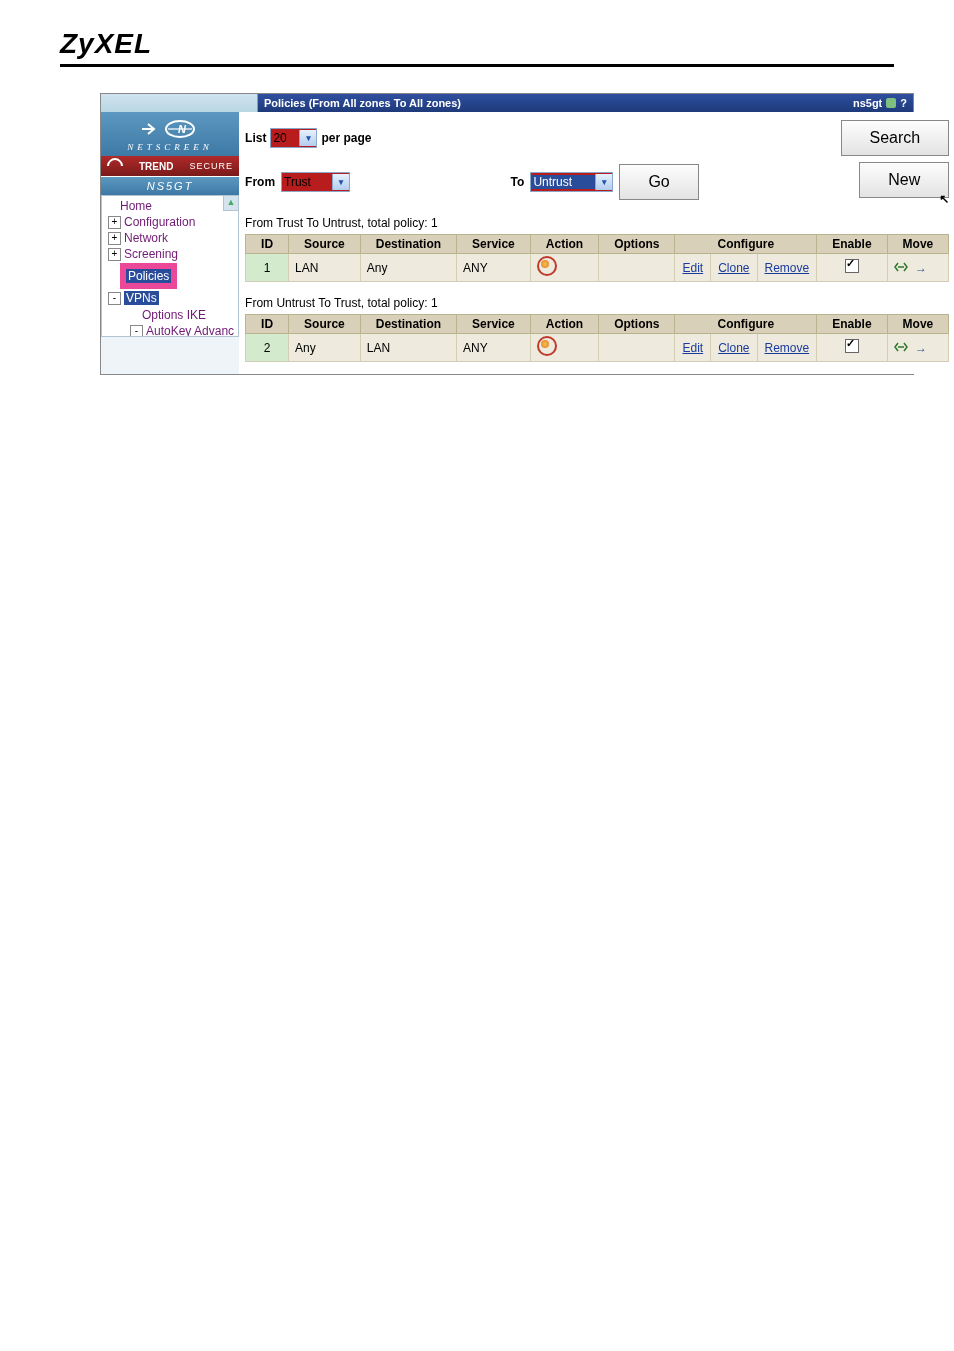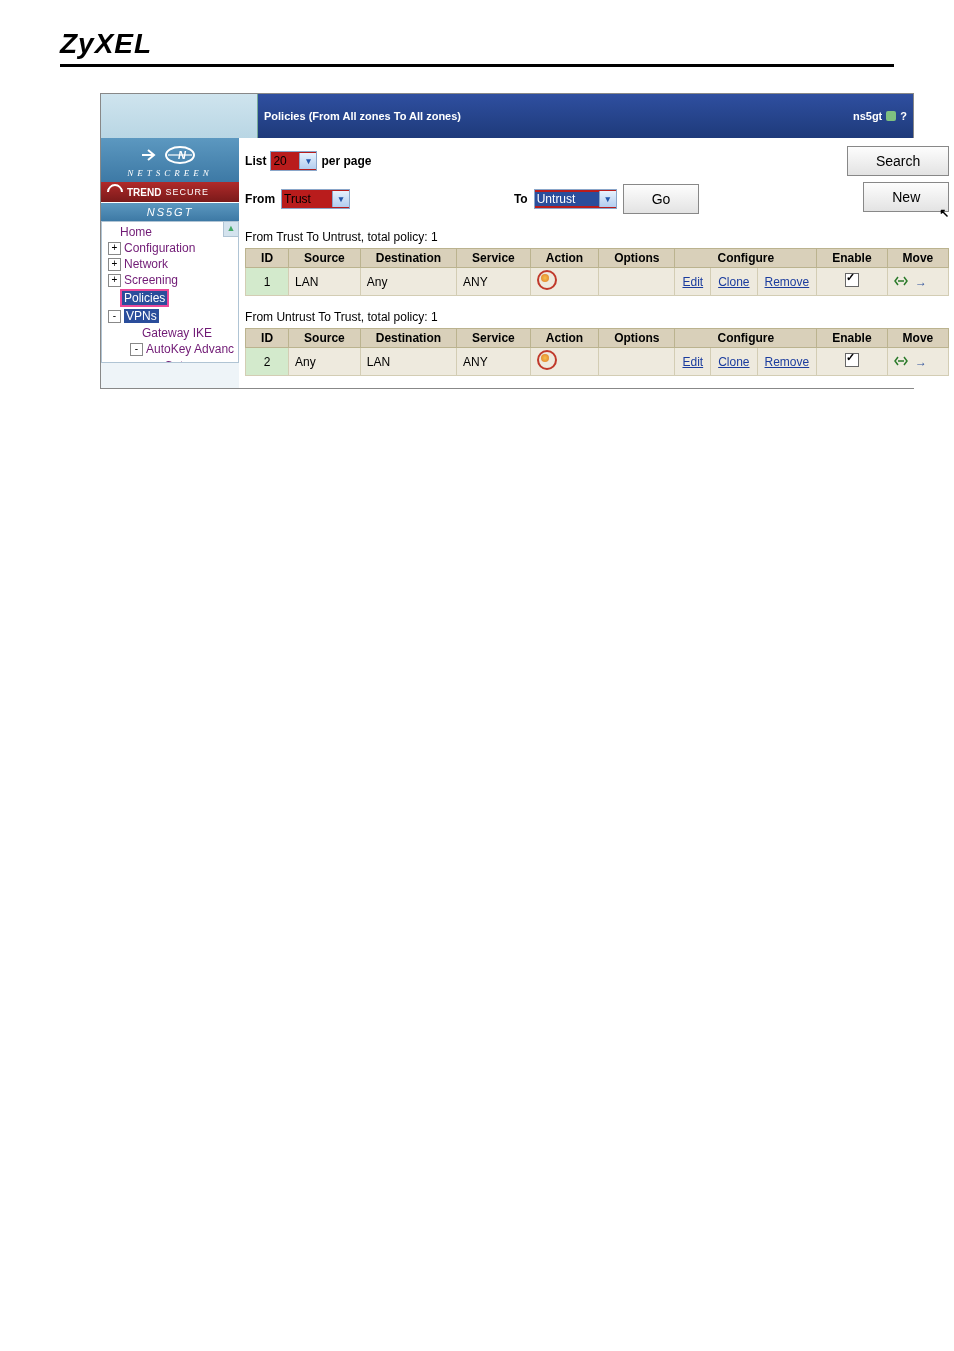--- a/index.html
+++ b/index.html
@@ -3,53 +3,53 @@
 <meta charset="utf-8">
 <style>
 body { margin:0; font-family:Arial,Helvetica,sans-serif; font-size:12px; background:#fff; color:#000; }
 .page { width:954px; }
 .brand { padding:28px 60px 6px; }
 .brand-text { font-family:"Arial Black",Arial,sans-serif; font-style:italic; font-size:28px; font-weight:900; letter-spacing:1px; }
 .brand-rule { border:0; border-top:3px solid #000; margin:4px 0 20px; }
 .app { margin:0 40px 0 100px; border:1px solid #888; background:#fff; }
 .topbar { display:flex; align-items:stretch; }
 .topbar-left { width:156px; background:linear-gradient(#cfe4ee,#b9d6e4); border-right:1px solid #7a9; }
-.topbar-right { flex:1; background:linear-gradient(#2f4fa0,#1e3a7a); color:#fff; display:flex; align-items:flex-end; padding:16px 6px; font-size:11px; font-weight:bold; }
+.topbar-right { flex:1; background:linear-gradient(#2f4fa0,#1e3a7a); color:#fff; display:flex; align-items:flex-end; padding:3px 6px; font-size:11px; font-weight:bold; }
 .topbar-title { flex:1; }
 .topbar-small { display:flex; align-items:center; gap:4px; }
 .tb-icon { width:10px; height:10px; background:#7fc080; border-radius:2px; }
 .tb-ques { color:#fff; font-weight:bold; }
 .body { display:flex; }
 .sidebar { width:156px; background:#eef4f8; }
 .logo-box { background:linear-gradient(#5c98c0,#3d79a5); color:#fff; text-align:center; padding:6px 4px 4px; }
 .logo-svg { display:block; margin:0 auto; }
 .logo-sub { font-size:9px; font-family:'Times New Roman',serif; letter-spacing:4px; font-style:italic; margin-top:2px; }
-.trend-band { background:linear-gradient(#b02a2a,#7a1a1a); color:#fff; font-size:10px; font-weight:bold; padding:2px 6px; display:flex; align-items:center; gap:4px; }
+.trend-band { background:linear-gradient(#b02a2a,#7a1a1a); color:#fff; font-size:10px; font-weight:bold; padding:2px 6px; display:flex; align-items:center; gap:16px; }
 .trend-swoosh { width:12px; height:12px; border:2px solid #fff; border-right-color:transparent; border-bottom-color:transparent; border-radius:50%; transform:rotate(45deg); }
 .device-band { background:linear-gradient(#5c98c0,#3d79a5); color:#fff; font-style:italic; font-size:11px; text-align:center; padding:3px 0; letter-spacing:2px; border-top:1px solid #fff; }
 .tree { background:#fff; border:1px solid #b0c4d4; font-size:12px; color:#2a6; }
 .tree .scroll { position:relative; max-height:140px; overflow:hidden; }
 .tree .scroll-up { position:absolute; top:0; right:0; width:14px; height:14px; background:#d4e3ee; color:#4a6; text-align:center; line-height:13px; border-left:1px solid #b0c4d4; border-bottom:1px solid #b0c4d4; cursor:pointer; font-size:9px; }
 .tree ul { list-style:none; margin:0; padding:2px 2px 2px 4px; }
 .tree li { padding:1px 0 1px 14px; position:relative; color:#2a7a2a; white-space:nowrap; }
 .tree li.with-toggle { padding-left:18px; }
 .tree .toggle { position:absolute; left:2px; top:2px; width:11px; height:11px; border:1px solid #888; background:#fff; color:#000; font-size:10px; line-height:9px; text-align:center; cursor:pointer; }
 .tree li.selected > .label { background:#2a4d9b; color:#fff; padding:0 2px; }
-.tree li.highlighted > .label { border:2px solid #ec4899; background:#2a4d9b; color:#fff; padding:0 2px; }
+.tree li.highlighted > .label { border:6px solid #ec4899; background:#2a4d9b; color:#fff; padding:0 2px; }
 .tree .label { color:#701a75; cursor:pointer; display:inline-block; }
 .main { flex:1; padding:8px 6px 12px; background:#fff; }
 .controls { display:flex; align-items:center; font-size:12px; }
 .controls-left { display:flex; align-items:center; gap:4px; font-weight:bold; }
 .controls-right { margin-left:auto; }
 .sel { border:1px solid #8aa6c9; background:#b91c1c; font-size:12px; height:18px; position:relative; display:inline-flex; align-items:center; }
 .sel input { border:0; background:transparent; width:46px; padding:0 2px; font-size:12px; }
 .sel .arrow { width:16px; height:16px; background:linear-gradient(#e6f1fd,#b3cdef); border-left:1px solid #8aa6c9; display:flex; align-items:center; justify-content:center; color:#2255aa; font-size:9px; cursor:pointer; }
 .sel.to input { width:60px; background:#2a4d9b; color:#fff; }
 .sel.num input { width:24px; text-align:left; }
-.btn { background:linear-gradient(#fdfdfd,#e3e3e3); border:1px solid #888; padding:0 28px; height:30px; font-size:14px; cursor:pointer; }
+.btn { background:linear-gradient(#fdfdfd,#e3e3e3); border:1px solid #888; padding:0 28px; height:36px; font-size:16px; cursor:pointer; }
 .controls-row2 { display:flex; align-items:center; gap:6px; margin-top:6px; font-weight:bold; }
 .cursor-icon { font-size:12px; line-height:6px; margin-top:-2px; display:block; text-align:right; }
 .section-title { margin-top:14px; font-size:12px; }
 table.pol { width:100%; border-collapse:collapse; margin-top:4px; font-size:12px; }
 table.pol th { background:#d9d0ba; border:1px solid #bbb38f; padding:2px 15px; font-weight:bold; text-align:center; }
 table.pol td { background:#eeeade; border:1px solid #d3cdb4; padding:2px 6px; vertical-align:middle; }
 table.pol td.idcell { background:#d3eacc; text-align:center; width:24px; }
 .action-icon { width:16px; height:16px; border-radius:50%; border:2px solid #c0392b; display:inline-block; position:relative; }
 .action-icon:before { content:""; position:absolute; left:2px; top:2px; width:8px; height:8px; border-radius:50%; background:radial-gradient(#f5c04a,#e07b2a); }
 .action-icon:after { content:""; position:absolute; left:3px; right:3px; top:5px; height:2px; }
@@ -107,21 +107,21 @@
           <div class="scroll">
             <div class="scroll-up">▲</div>
             <ul>
               <li><span class="label">Home</span></li>
               <li class="with-toggle"><span class="toggle">+</span><span class="label">Configuration</span></li>
               <li class="with-toggle"><span class="toggle">+</span><span class="label">Network</span></li>
               <li class="with-toggle"><span class="toggle">+</span><span class="label">Screening</span></li>
               <li class="highlighted"><span class="label">Policies</span></li>
               <li class="with-toggle selected"><span class="toggle">-</span><span class="label">VPNs</span>
                 <ul>
-                  <li><span class="label">Gateway IKE</span></li>
+                  <li><span class="label">Options IKE</span></li>
                   <li class="with-toggle"><span class="toggle">-</span><span class="label">AutoKey Advanc</span>
                     <ul>
                       <li><span class="label">Gateway</span></li>
                     </ul>
                   </li>
                 </ul>
               </li>
             </ul>
           </div>
         </div>

